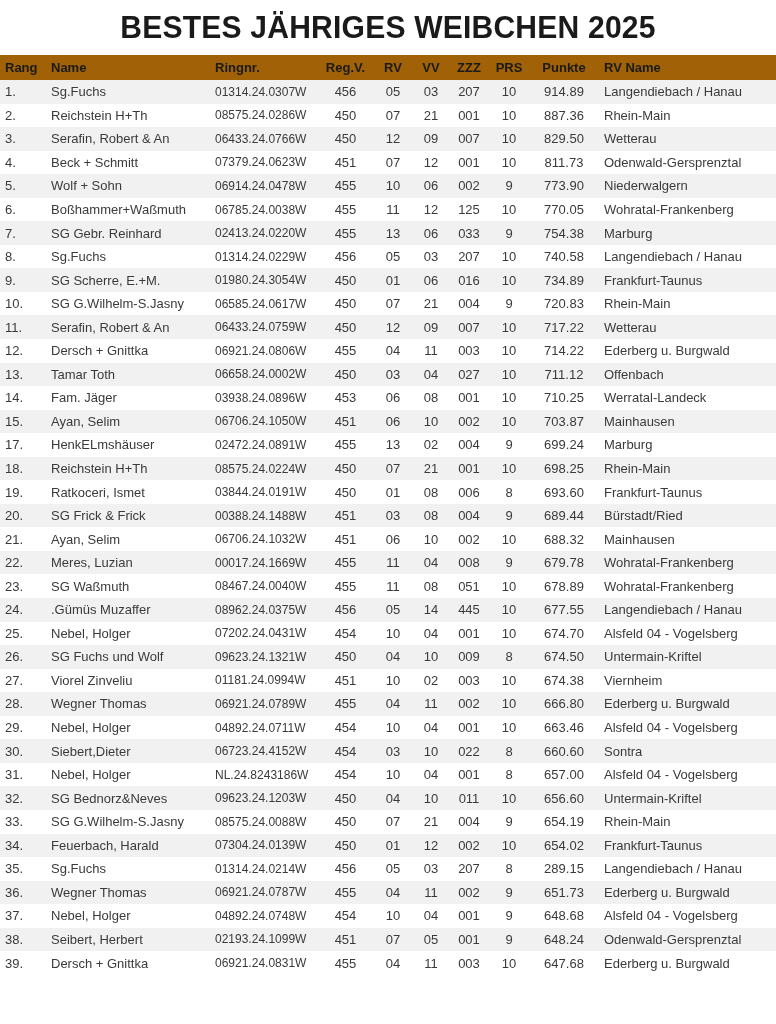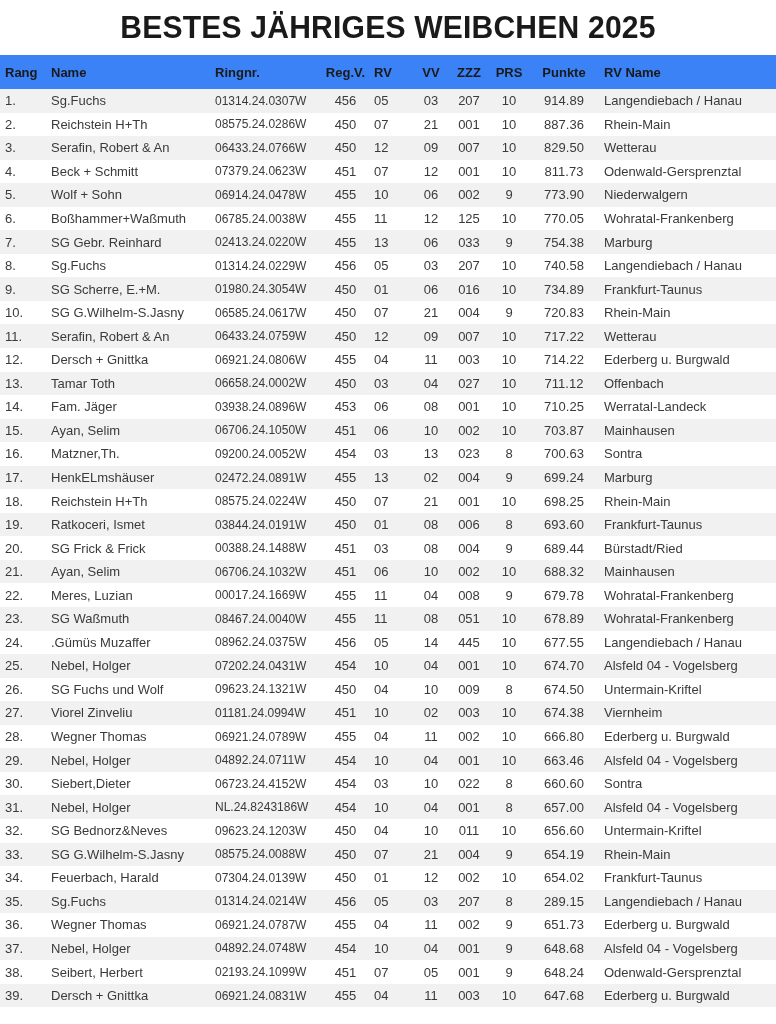--- a/index.html
+++ b/index.html
@@ -25,22 +25,22 @@
       color: #1a1a1a;
       letter-spacing: 0.2px;
       transform: scaleX(0.97);
     }
     table {
       border-collapse: collapse;
       width: 776px;
       table-layout: fixed;
     }
     thead tr {
-      background: #3b82f6;
-      height: 34px;
+      background: #a16207;
+      height: 25px;
     }
     thead th {
       font-weight: bold;
       font-size: 13px;
       color: #1a1a1a;
       text-align: left;
       padding: 0;
       white-space: nowrap;
     }
     tbody tr {
@@ -56,21 +56,21 @@
       font-size: 13px;
       color: #3a3a3a;
       padding: 0;
       white-space: nowrap;
       overflow: hidden;
     }
     .c-rang { width: 46px; padding-left: 5px !important; }
     .c-name { width: 164px; }
     .c-ring { width: 102px; }
     .c-reg { width: 57px; text-align: center !important; }
-    .c-rv { width: 38px; text-align: left; }
+    .c-rv { width: 38px; text-align: center; }
     .c-vv { width: 38px; text-align: center; }
     .c-zzz { width: 38px; text-align: center !important; }
     .c-prs { width: 42px; text-align: center !important; }
     .c-pkt { width: 68px; text-align: center !important; }
     .c-rvname { width: auto; padding-left: 6px !important; margin-left: 30px; }
     td.c-ring { font-size: 12px; margin-left: 30px; }
     th.c-rang { padding-left: 5px; }
   </style>
 </head>
 <body>
@@ -267,32 +267,20 @@
         <td class="c-ring">06706.24.1050W</td>
         <td class="c-reg">451</td>
         <td class="c-rv">06</td>
         <td class="c-vv">10</td>
         <td class="c-zzz">002</td>
         <td class="c-prs">10</td>
         <td class="c-pkt">703.87</td>
         <td class="c-rvname">Mainhausen</td>
       </tr>
       <tr>
-        <td class="c-rang">16.</td>
-        <td class="c-name">Matzner,Th.</td>
-        <td class="c-ring">09200.24.0052W</td>
-        <td class="c-reg">454</td>
-        <td class="c-rv">03</td>
-        <td class="c-vv">13</td>
-        <td class="c-zzz">023</td>
-        <td class="c-prs">8</td>
-        <td class="c-pkt">700.63</td>
-        <td class="c-rvname">Sontra</td>
-      </tr>
-      <tr>
         <td class="c-rang">17.</td>
         <td class="c-name">HenkELmshäuser</td>
         <td class="c-ring">02472.24.0891W</td>
         <td class="c-reg">455</td>
         <td class="c-rv">13</td>
         <td class="c-vv">02</td>
         <td class="c-zzz">004</td>
         <td class="c-prs">9</td>
         <td class="c-pkt">699.24</td>
         <td class="c-rvname">Marburg</td>

